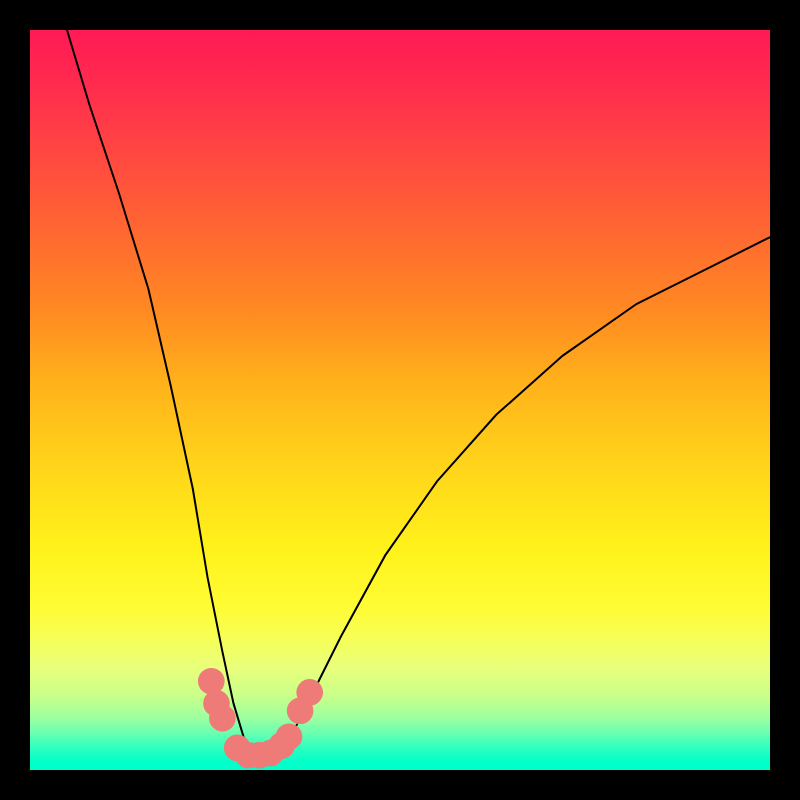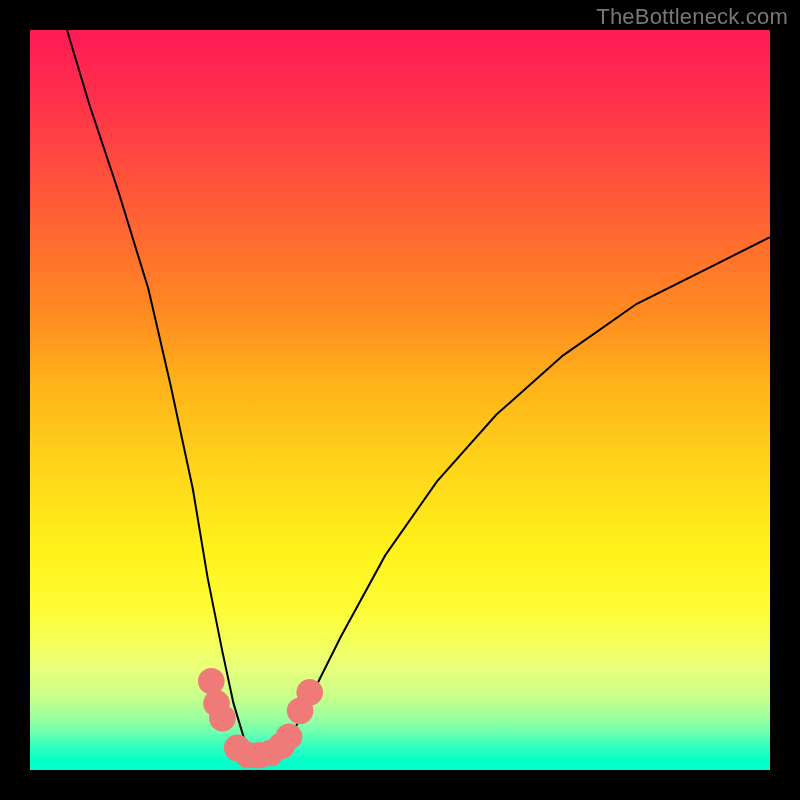--- a/index.html
+++ b/index.html
@@ -71,21 +71,20 @@
     width: 740px;
     height: 740px;
     z-index: 6;
   }
 </style>
 </head>
 <body>
 
 <div class="frame">
 
-  <div class="watermark">TheBottleneck.com</div>
 
   <div class="plot-area">
     <div class="gradient"></div>
 
     <svg class="curve" viewBox="0 0 740 740" preserveAspectRatio="none">
       <path id="curve-path" fill="none" stroke="#000000" stroke-width="2" d="M37.0 0.0 L59.2 74.0 L88.8 162.8 L118.4 259.0 L140.6 355.2 L162.8 458.8 L177.6 547.6 L192.4 621.6 L203.5 673.4 L214.6 710.4 L225.7 725.2 L236.8 725.2 L251.6 717.8 L266.4 695.6 L281.2 666.0 L310.8 606.8 L355.2 525.4 L407.0 451.4 L466.2 384.8 L532.8 325.6 L606.8 273.8 L680.8 236.8 L740.0 207.2"></path>
     </svg>
 
     <svg class="markers" viewBox="0 0 740 740" preserveAspectRatio="none">
       <g id="marker-group">

